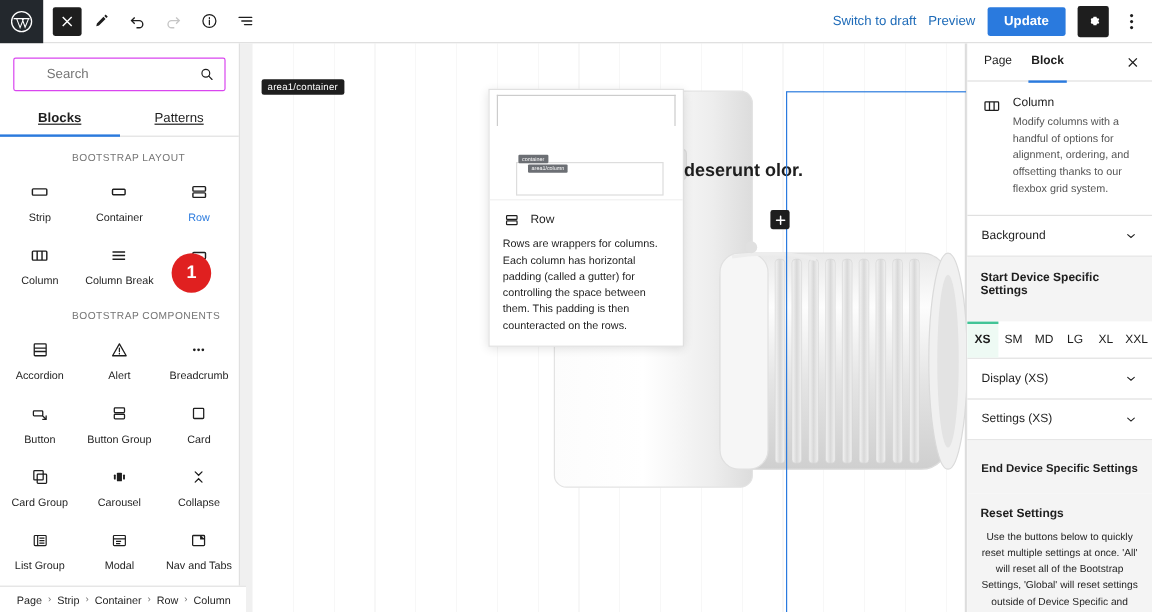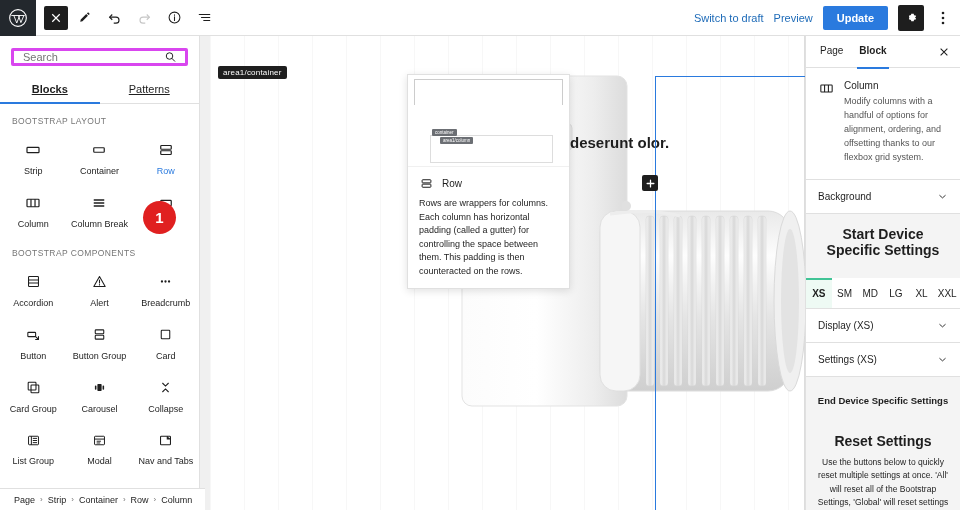--- a/index.html
+++ b/index.html
@@ -49,22 +49,22 @@
   .body-row { display: flex; flex: 1; min-height: 0; position: relative; }
 
   
   .inserter {
     width: 200px; min-width: 200px; background: #fff;
     border-right: 1px solid #e0e0e0;
     display: flex; flex-direction: column; position: relative; z-index: 30;
   }
   .search-wrap { padding: 12px 11px 8px 11px; }
   .search-box {
-    position: relative; border: 3px solid #d946ef; border-radius: 2px;
-    height: 18px; display: flex; align-items: center;
+    position: relative; border: 1px solid #d946ef; border-radius: 2px;
+    height: 28px; display: flex; align-items: center; padding-left: 18px;
   }
   .search-box input {
     border: 0; outline: 0; font-size: 11px; width: 100%;
     padding: 0 26px 0 9px; color: #1e1e1e; background: transparent;
     font-family: "Liberation Sans", sans-serif;
   }
   .search-box input::placeholder { color: #757575; }
   .search-ico {
     position: absolute; right: 8px; top: 50%; transform: translateY(-50%);
     color: #1e1e1e; display: flex;
@@ -74,21 +74,21 @@
     flex: 1; text-align: center; font-size: 11px; padding: 9px 0 8px;
     color: #1e1e1e; cursor: pointer; position: relative; text-decoration: underline;
   }
   .tab.active { font-weight: bold; }
   .tab.active::after {
     content: ""; position: absolute; left: 0; right: 0; bottom: -1px;
     height: 2px; background: #2a7ade;
   }
   .cat-title {
     font-size: 8.5px; letter-spacing: .4px; color: #757575;
-    padding: 12px 12px 4px; text-transform: uppercase;
+    padding: 12px 12px 4px; text-transform: uppercase; margin-left: 48px;
   }
   .blk-grid { display: grid; grid-template-columns: repeat(3, 1fr); }
   .blk {
     display: flex; flex-direction: column; align-items: center; justify-content: flex-start;
     padding: 10px 2px 6px; cursor: pointer; gap: 7px;
   }
   .blk .bico { color: #1e1e1e; display: flex; align-items: center; justify-content: center; height: 20px; }
   .blk .blabel { font-size: 9px; color: #1e1e1e; text-align: center; line-height: 1.1; }
   .blk.hl .blabel { color: #2a7ade; }
   .inserter-scroll { overflow: hidden; flex: 1; position: relative; }
@@ -186,21 +186,21 @@
   .rs-close { margin-left: auto; cursor: pointer; color: #1e1e1e; display: flex; padding: 4px; }
   .rs-blockinfo { display: flex; gap: 9px; padding: 12px 12px 14px; border-bottom: 1px solid #e0e0e0; }
   .rs-bi-title { font-size: 10px; color: #1e1e1e; margin-bottom: 4px; }
   .rs-bi-desc { font-size: 9px; line-height: 1.55; color: #555; }
   .rs-panel {
     display: flex; align-items: center; justify-content: space-between;
     padding: 11px 12px; border-bottom: 1px solid #e0e0e0; cursor: pointer;
   }
   .rs-panel-label { font-size: 10px; color: #1e1e1e; }
   .rs-note { background: #f4f4f4; padding: 12px 11px 13px; }
-  .rs-note-title { font-size: 14px; font-weight: bold; text-align: center; color: #1e1e1e; margin-bottom: 7px; }
+  .rs-note-title { font-size: 10px; font-weight: bold; color: #1e1e1e; margin-bottom: 7px; }
   .rs-note-body { font-size: 8.5px; line-height: 1.6; text-align: center; color: #1e1e1e; }
   .dev-tabs { display: flex; border-bottom: 1px solid #e0e0e0; background: #fff; }
   .dev-tab {
     flex: 1; text-align: center; font-size: 10px; padding: 10px 0 9px;
     color: #1e1e1e; cursor: pointer; position: relative;
   }
   .dev-tab.active { background: #eefaf4; font-weight: bold; }
   .dev-tab.active::before {
     content: ""; position: absolute; left: 0; right: 0; top: 0; height: 2px; background: #41c496;
   }

